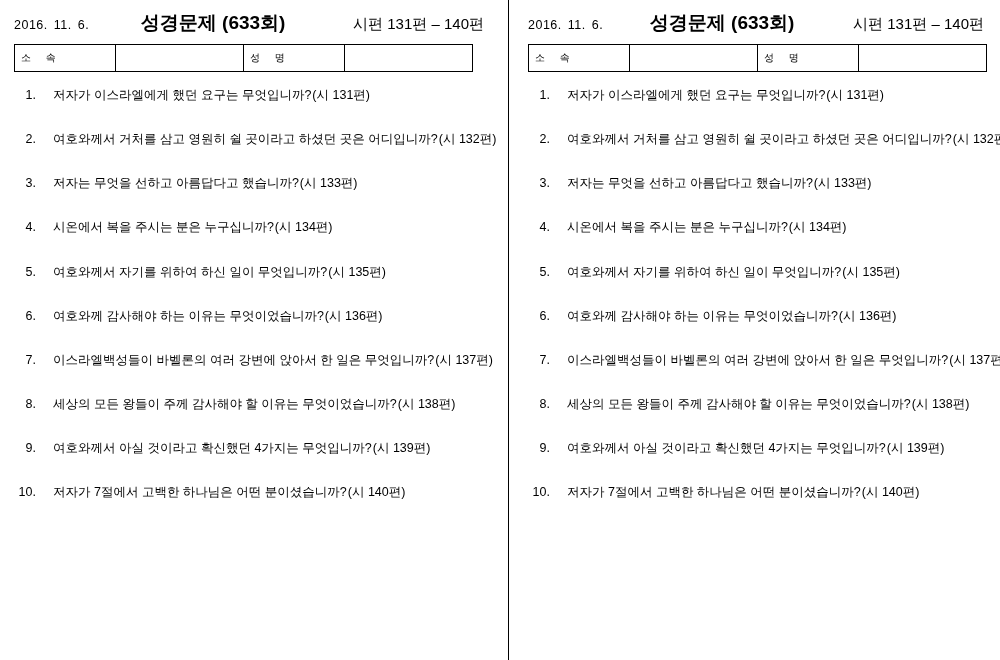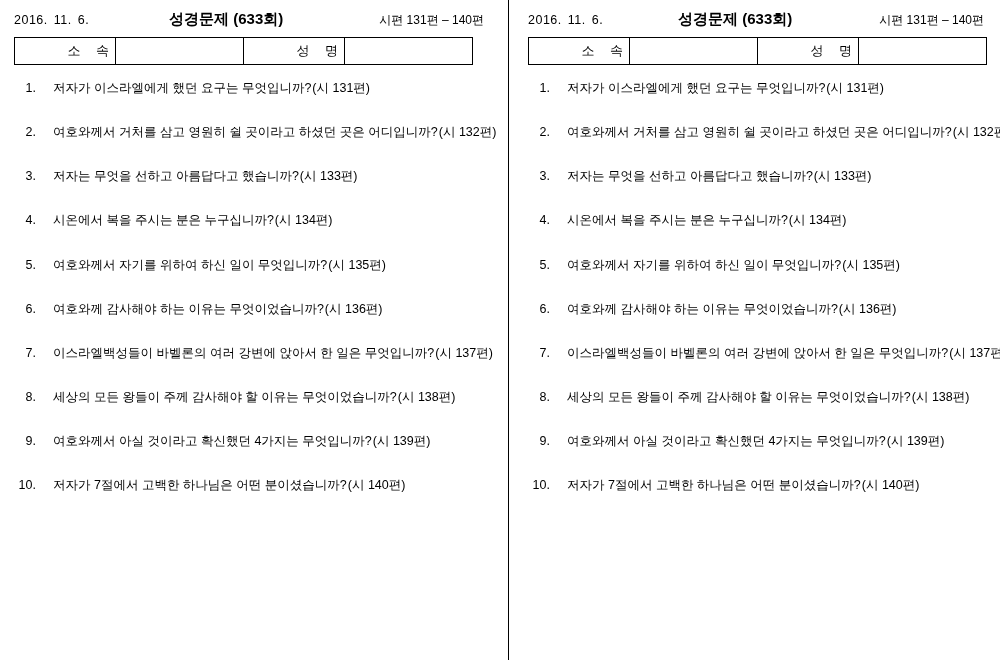--- a/index.html
+++ b/index.html
@@ -47,44 +47,44 @@
     white-space: nowrap;
   }
   .hdr-date {
     font-size: 12.5px;
     letter-spacing: 0.5px;
   }
   .hdr-date .dnum {
     margin-right: 2px;
   }
   .hdr-title {
-    font-size: 15px;
+    font-size: 19px;
     font-weight: bold;
     flex: 1;
     text-align: center;
     letter-spacing: 0px;
   }
   .hdr-range {
-    font-size: 12px;
+    font-size: 15px;
   }
   .sheet.left .hdr-title { padding-right: 18px; }
   .sheet.right .hdr-title { padding-right: 14px; }
 
   .info-table {
     margin-top: 8px;
     border-collapse: collapse;
     width: 455px;
     table-layout: fixed;
   }
   .sheet.right .info-table { width: 452px; }
   .info-table td {
     border: 1px solid #000000;
     height: 26px;
-    font-size: 13px;
-    text-align: right;
+    font-size: 10px;
+    text-align: left;
     vertical-align: middle;
     padding: 0;
   }
   .lbl-cell { width: 100px; letter-spacing: 6px; text-indent: 6px; }
   .val-cell { width: 127px; }
 
   .q-list {
     margin-top: 16px;
     padding: 0;
     list-style: none;

